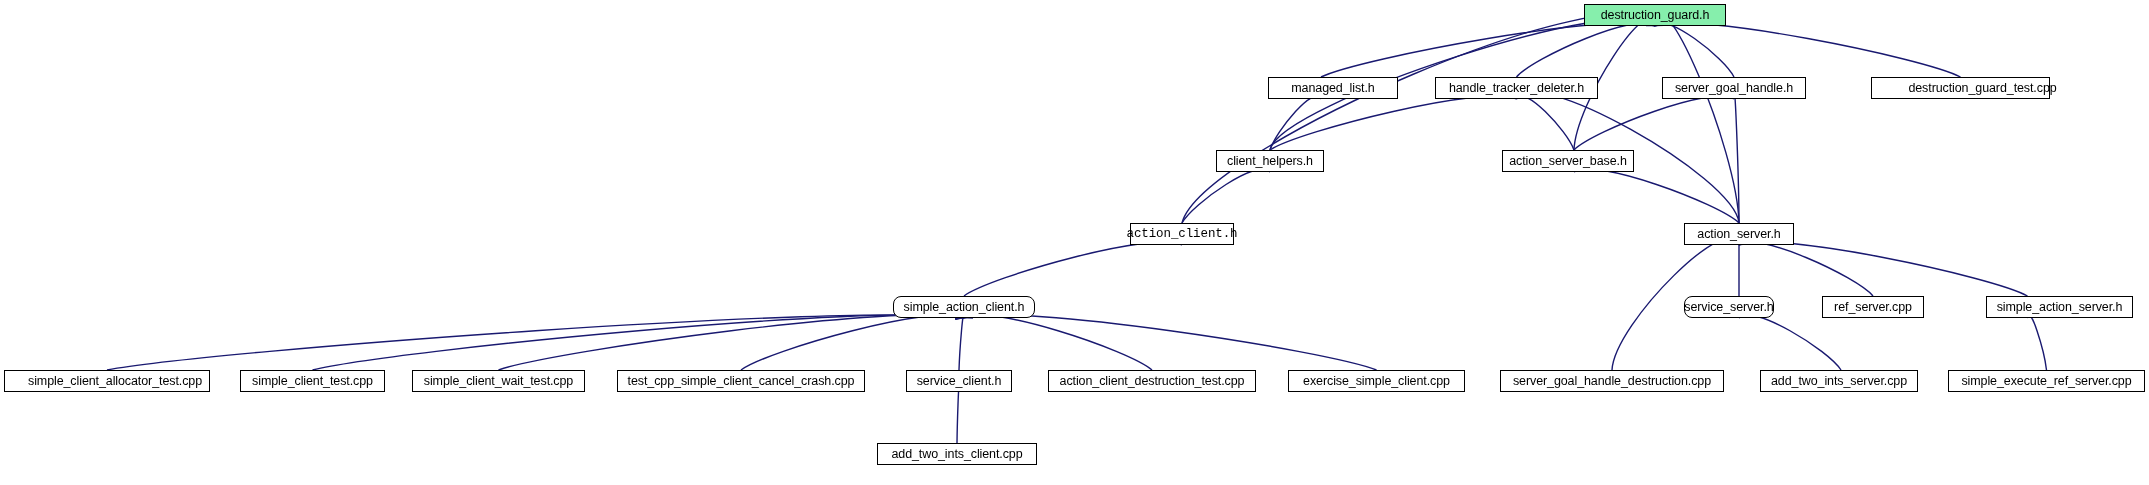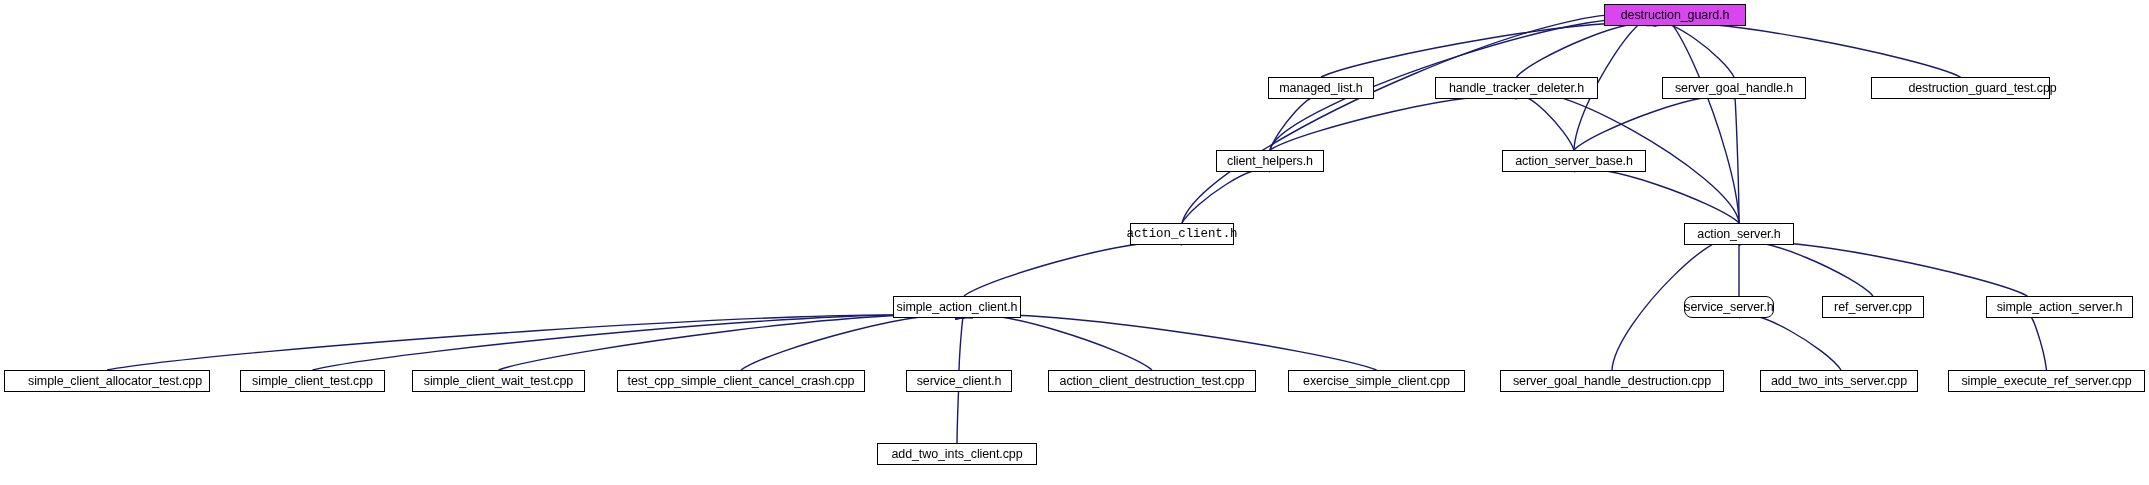--- a/index.html
+++ b/index.html
@@ -33,23 +33,22 @@
     line-height: 1;
     display: flex;
     align-items: center;
     justify-content: center;
     white-space: nowrap;
     height: 22px;
     z-index: 5;
     letter-spacing: -0.1px;
   }
   .node.root {
-    background: #d946ef;
+    background: #86efac;
     border: 1px solid #000000;
-    margin-left: 20px;
   }
   .node-label {
     display: block;
     padding: 0 6px;
   }
 </style>
 </head>
 <body>
 
 <div id="graph">
@@ -90,45 +89,45 @@
         <path d="M1376.5,370 C1327,350.24 1013.5,302.4 964,318" marker-end="url(#arrowhead)"></path>
         <path d="M1841,370 C1828.76,350.24 1751.24,302.4 1739,318" marker-end="url(#arrowhead)"></path>
         <path d="M2046.5,370 C2044.22,350.24 2029.78,302.4 2027.5,318" marker-end="url(#arrowhead)"></path>
         <path d="M957,443 C957.24,423.62 958.76,376.7 959,392" marker-end="url(#arrowhead)"></path>
       </g>
   </svg>
   <div id="nodes">
       <div class="node root" style="left: 1584px; top: 4px; width: 142px;">
         <span class="node-label">destruction_guard.h</span>
       </div>
-      <div class="node" style="left: 1268px; top: 77px; width: 106px;">
+      <div class="node" style="left: 1268px; top: 77px; width: 130px;">
         <span class="node-label">managed_list.h</span>
       </div>
       <div class="node" style="left: 1435px; top: 77px; width: 163px;">
         <span class="node-label">handle_tracker_deleter.h</span>
       </div>
       <div class="node" style="left: 1662px; top: 77px; width: 144px;">
         <span class="node-label">server_goal_handle.h</span>
       </div>
       <div class="node" style="left: 1871px; top: 77px; width: 179px; padding-left: 44px;">
         <span class="node-label">destruction_guard_test.cpp</span>
       </div>
       <div class="node" style="left: 1216px; top: 150px; width: 108px;">
         <span class="node-label">client_helpers.h</span>
       </div>
-      <div class="node" style="left: 1502px; top: 150px; width: 144px;">
+      <div class="node" style="left: 1502px; top: 150px; width: 132px;">
         <span class="node-label">action_server_base.h</span>
       </div>
       <div class="node" style="left: 1130px; top: 223px; width: 104px; font-family: Liberation Mono, monospace;">
         <span class="node-label">action_client.h</span>
       </div>
       <div class="node" style="left: 1684px; top: 223px; width: 110px;">
         <span class="node-label">action_server.h</span>
       </div>
-      <div class="node" style="left: 893px; top: 296px; width: 128px;">
+      <div class="node" style="left: 893px; top: 296px; width: 142px; border-radius: 8px;">
         <span class="node-label">simple_action_client.h</span>
       </div>
       <div class="node" style="left: 1684px; top: 296px; width: 90px; border-radius: 8px;">
         <span class="node-label">service_server.h</span>
       </div>
       <div class="node" style="left: 1822px; top: 296px; width: 102px;">
         <span class="node-label">ref_server.cpp</span>
       </div>
       <div class="node" style="left: 1954px; top: 296px; width: 147px; margin-left: 32px;">
         <span class="node-label">simple_action_server.h</span>

